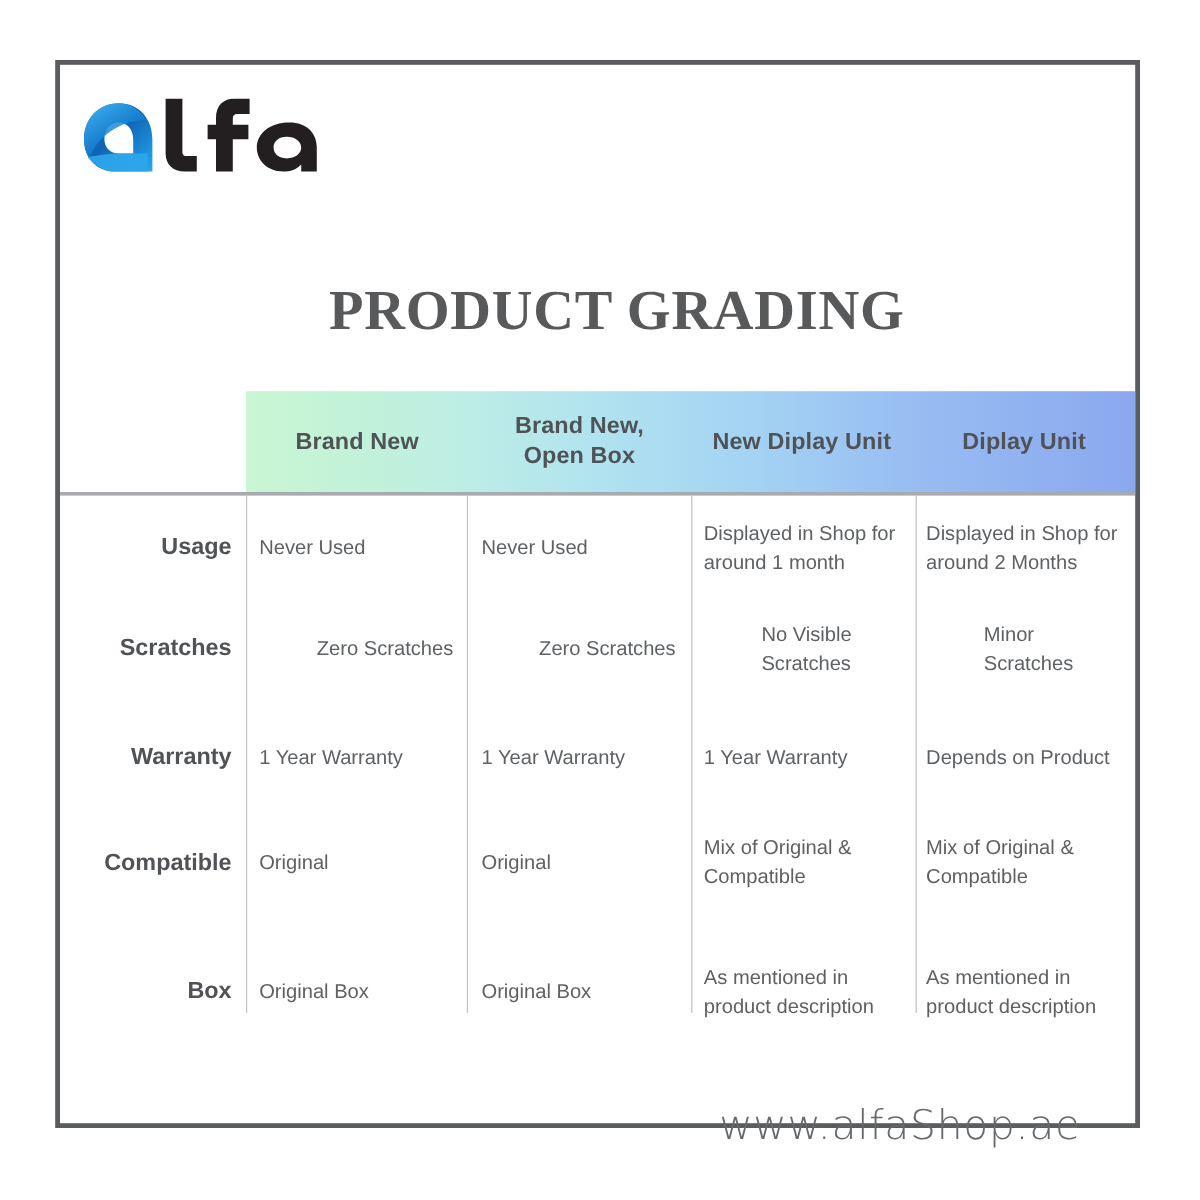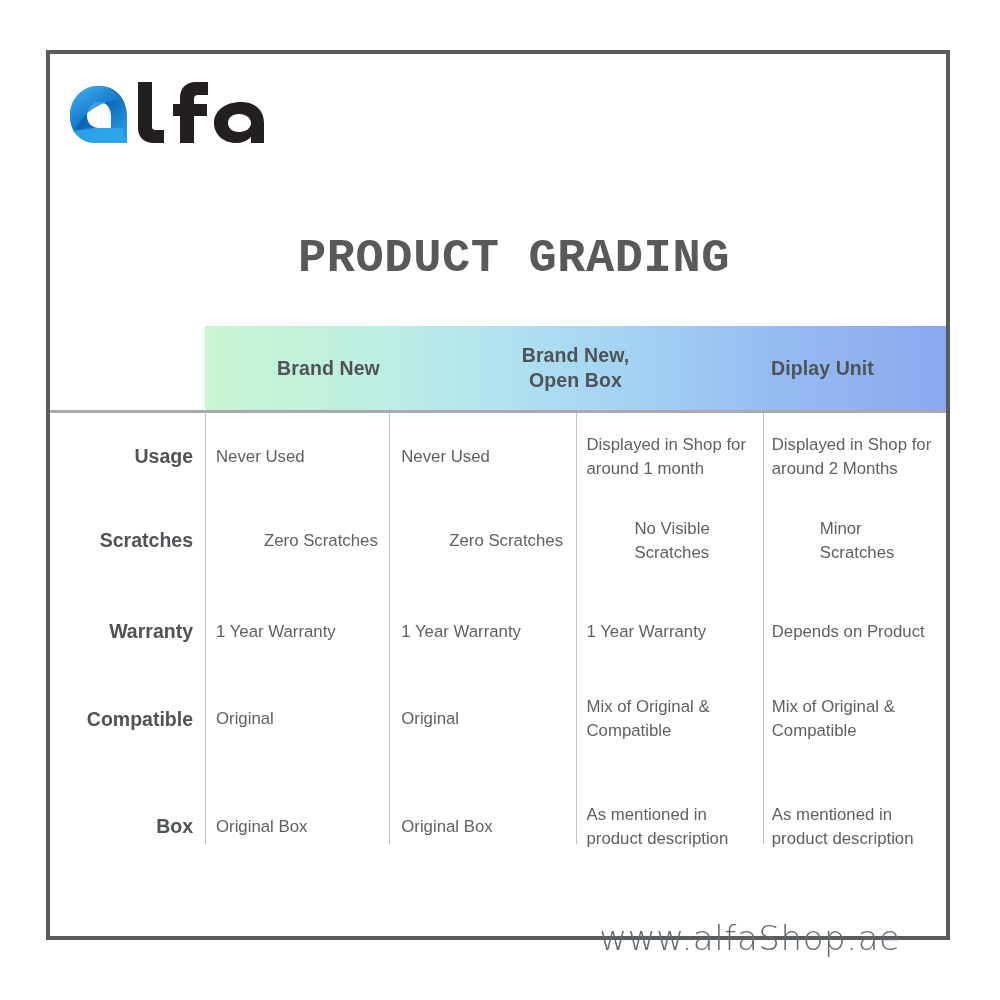--- a/index.html
+++ b/index.html
@@ -46,21 +46,21 @@
   .page-title {
     position: absolute;
     left: 46px;
     top: 232px;
     width: 936px;
     text-align: center;
     font-size: 47px;
     font-weight: bold;
     letter-spacing: 0.6px;
     color: #58595b;
-    font-family: Liberation Mono, monospace;
+    font-family: Liberation Serif, serif;
   }
 
   
   .table {
     position: absolute;
     left: 50px;
     top: 326px;
     width: 896px;
     height: 520px;
   }
@@ -237,20 +237,23 @@
 
     <div class="header-cells">
       <div class="header-cell">
         <span>Brand New</span>
       </div>
       <div class="header-cell">
         <span style="white-space:pre-line;">Brand New,
 Open Box</span>
       </div>
       <div class="header-cell">
+        <span>New Diplay Unit</span>
+      </div>
+      <div class="header-cell">
         <span>Diplay Unit</span>
       </div>
     </div>
 
     <div class="header-rule"></div>
 
     <div class="body-grid">
       <div class="vline v1"></div>
       <div class="vline v2"></div>
       <div class="vline v3"></div>

